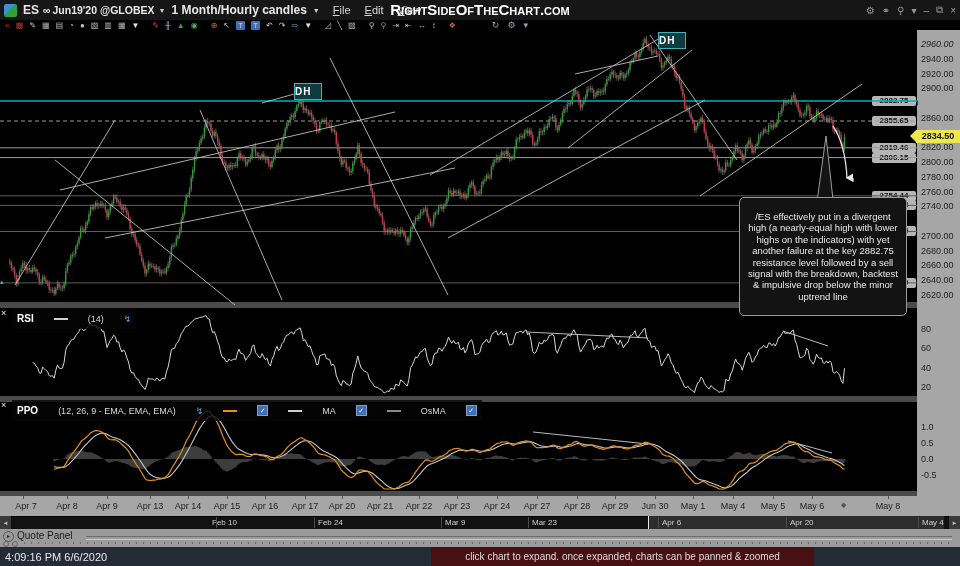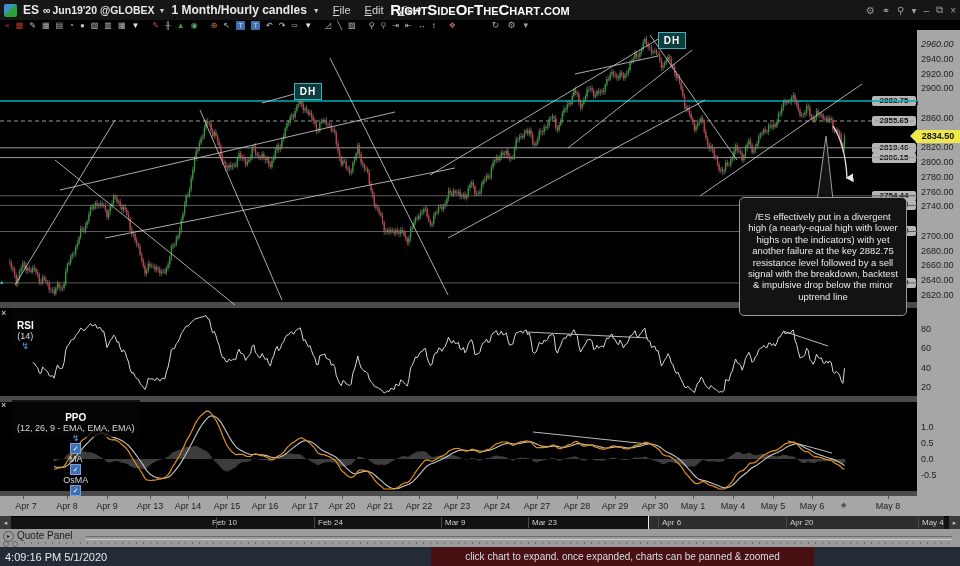--- a/index.html
+++ b/index.html
@@ -35,27 +35,27 @@
   svg{position:absolute;left:0;top:0;pointer-events:none;}
   
   .lvl-tag{position:absolute;left:872px;width:44px;height:10px;background:#b5b5b5;color:#111;
            font-size:8px;font-weight:bold;text-align:center;line-height:10px;border-radius:2px;}
   #cur-price{position:absolute;left:916px;top:130px;width:44px;height:13px;background:#efe84c;color:#111;
              font-size:9px;font-weight:bold;text-align:center;line-height:13px;}
   #cur-price:before{content:"";position:absolute;left:-6px;top:0;border-top:6.5px solid transparent;
              border-bottom:6.5px solid transparent;border-right:6px solid #efe84c;}
   
   .dh{position:absolute;width:26px;height:15px;background:#0e3b3d;border:1px solid #39b3b5;color:#fff;
-      font-size:10px;font-weight:bold;text-align:center;line-height:15px;letter-spacing:1px;}
+      font-size:10px;font-weight:bold;text-align:left;line-height:15px;letter-spacing:1px;}
   
   #callout{position:absolute;left:739px;top:197px;width:154px;background:#131313;border:1px solid #9a9a9a;
            border-radius:5px;color:#e8e8e8;font-size:9.5px;line-height:1.2;text-align:center;padding:13px 6px;}
   
-  .pane-header{position:absolute;display:flex;align-items:center;gap:0;background:rgba(5,5,5,.8);
-               color:#d8d8d8;font-size:9px;height:13px;padding:12px 5px;flex-direction:column;}
+  .pane-header{position:absolute;display:flex;align-items:center;gap:20px;background:rgba(5,5,5,.8);
+               color:#d8d8d8;font-size:9px;height:13px;padding:4px 5px;}
   .ph-title{font-weight:bold;color:#fff;font-size:10px;}
   .sample{display:inline-block;width:14px;height:2px;background:#cfcfcf;}
   .lightning{color:#5aa7e8;font-size:9px;}
   .chk{display:inline-block;width:9px;height:9px;background:#3f6fb5;border:1px solid #7a9fd4;color:#fff;
        font-size:7px;line-height:9px;text-align:center;}
   .pane-close{position:absolute;left:1px;width:9px;height:9px;color:#e8e8e8;font-size:9px;line-height:9px;}
   
   #scrollbar{position:absolute;left:0;top:516px;width:960px;height:13px;background:#121212;border-top:1px solid #000;box-sizing:border-box;}
   #scroll-thumb{position:absolute;left:648px;top:516px;width:296px;height:13px;background:#2d2d2d;border-left:1px solid #e8e8e8;box-sizing:border-box;}
   .scroll-label{position:absolute;top:518px;font-size:8px;color:#cfcfcf;white-space:nowrap;}
@@ -213,21 +213,21 @@
       <span class="date-label" style="left: 435px;">Apr 23</span>
       <span class="date-tick" style="left: 457px;"></span>
       <span class="date-label" style="left: 475px;">Apr 24</span>
       <span class="date-tick" style="left: 497px;"></span>
       <span class="date-label" style="left: 515px;">Apr 27</span>
       <span class="date-tick" style="left: 537px;"></span>
       <span class="date-label" style="left: 555px;">Apr 28</span>
       <span class="date-tick" style="left: 577px;"></span>
       <span class="date-label" style="left: 593px;">Apr 29</span>
       <span class="date-tick" style="left: 615px;"></span>
-      <span class="date-label" style="left: 633px;">Apr 30</span>
+      <span class="date-label" style="left: 633px;">Jun 30</span>
       <span class="date-tick" style="left: 655px;"></span>
       <span class="date-label" style="left: 671px;">May 1</span>
       <span class="date-tick" style="left: 693px;"></span>
       <span class="date-label" style="left: 711px;">May 4</span>
       <span class="date-tick" style="left: 733px;"></span>
       <span class="date-label" style="left: 751px;">May 5</span>
       <span class="date-tick" style="left: 773px;"></span>
       <span class="date-label" style="left: 790px;">May 6</span>
       <span class="date-tick" style="left: 812px;"></span>
       <span class="date-label" style="left: 866px;">May 8</span>
@@ -343,17 +343,17 @@
   <div id="quote-panel">
     <span id="qp-toggle">▸</span>
     <span id="qp-label">Quote Panel</span>
     <span id="qp-line"></span>
     <span class="qp-dot" style="left:3px;"></span>
     <span class="qp-dot" style="left:12px;"></span>
     <span id="qp-dots"></span>
   </div>
 
   <div id="statusbar">
-    <span id="status-time">4:09:16 PM 5/1/2020</span>
+    <span id="status-time">4:09:16 PM 6/6/2020</span>
     <span id="status-hint">click chart to expand. once expanded, charts can be panned &amp; zoomed</span>
   </div>
 
 </div>
 
 </body></html>

